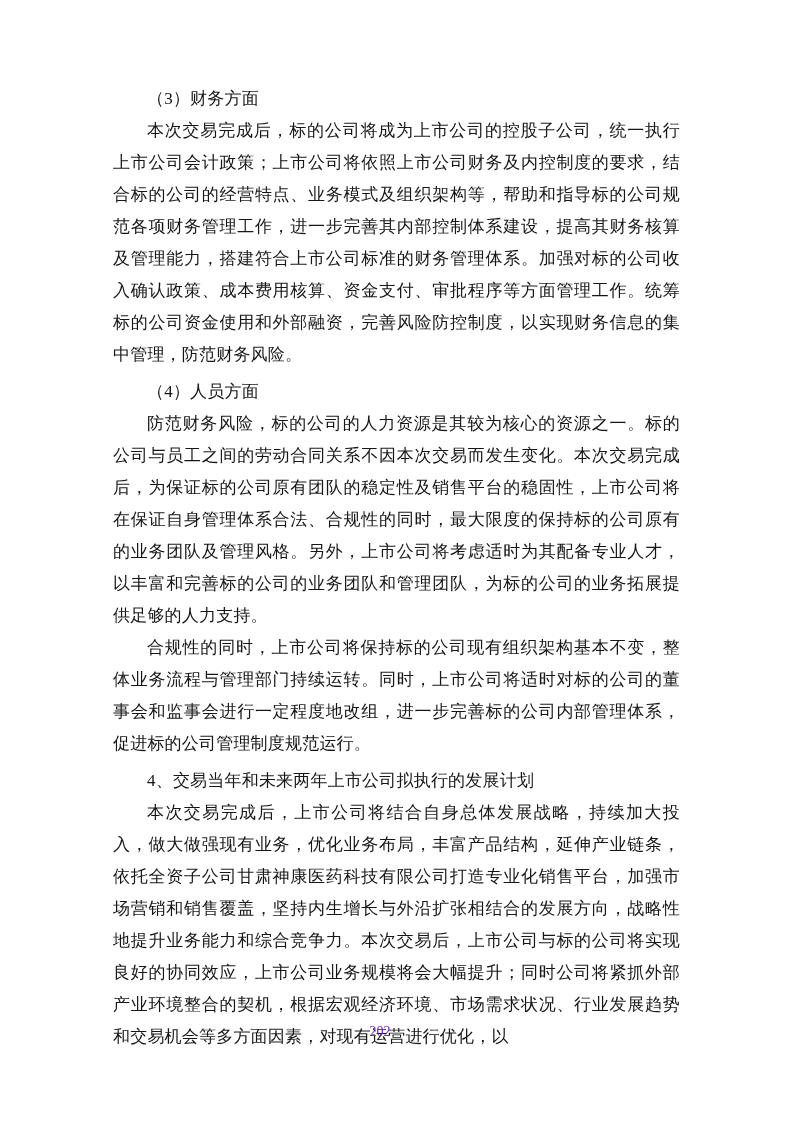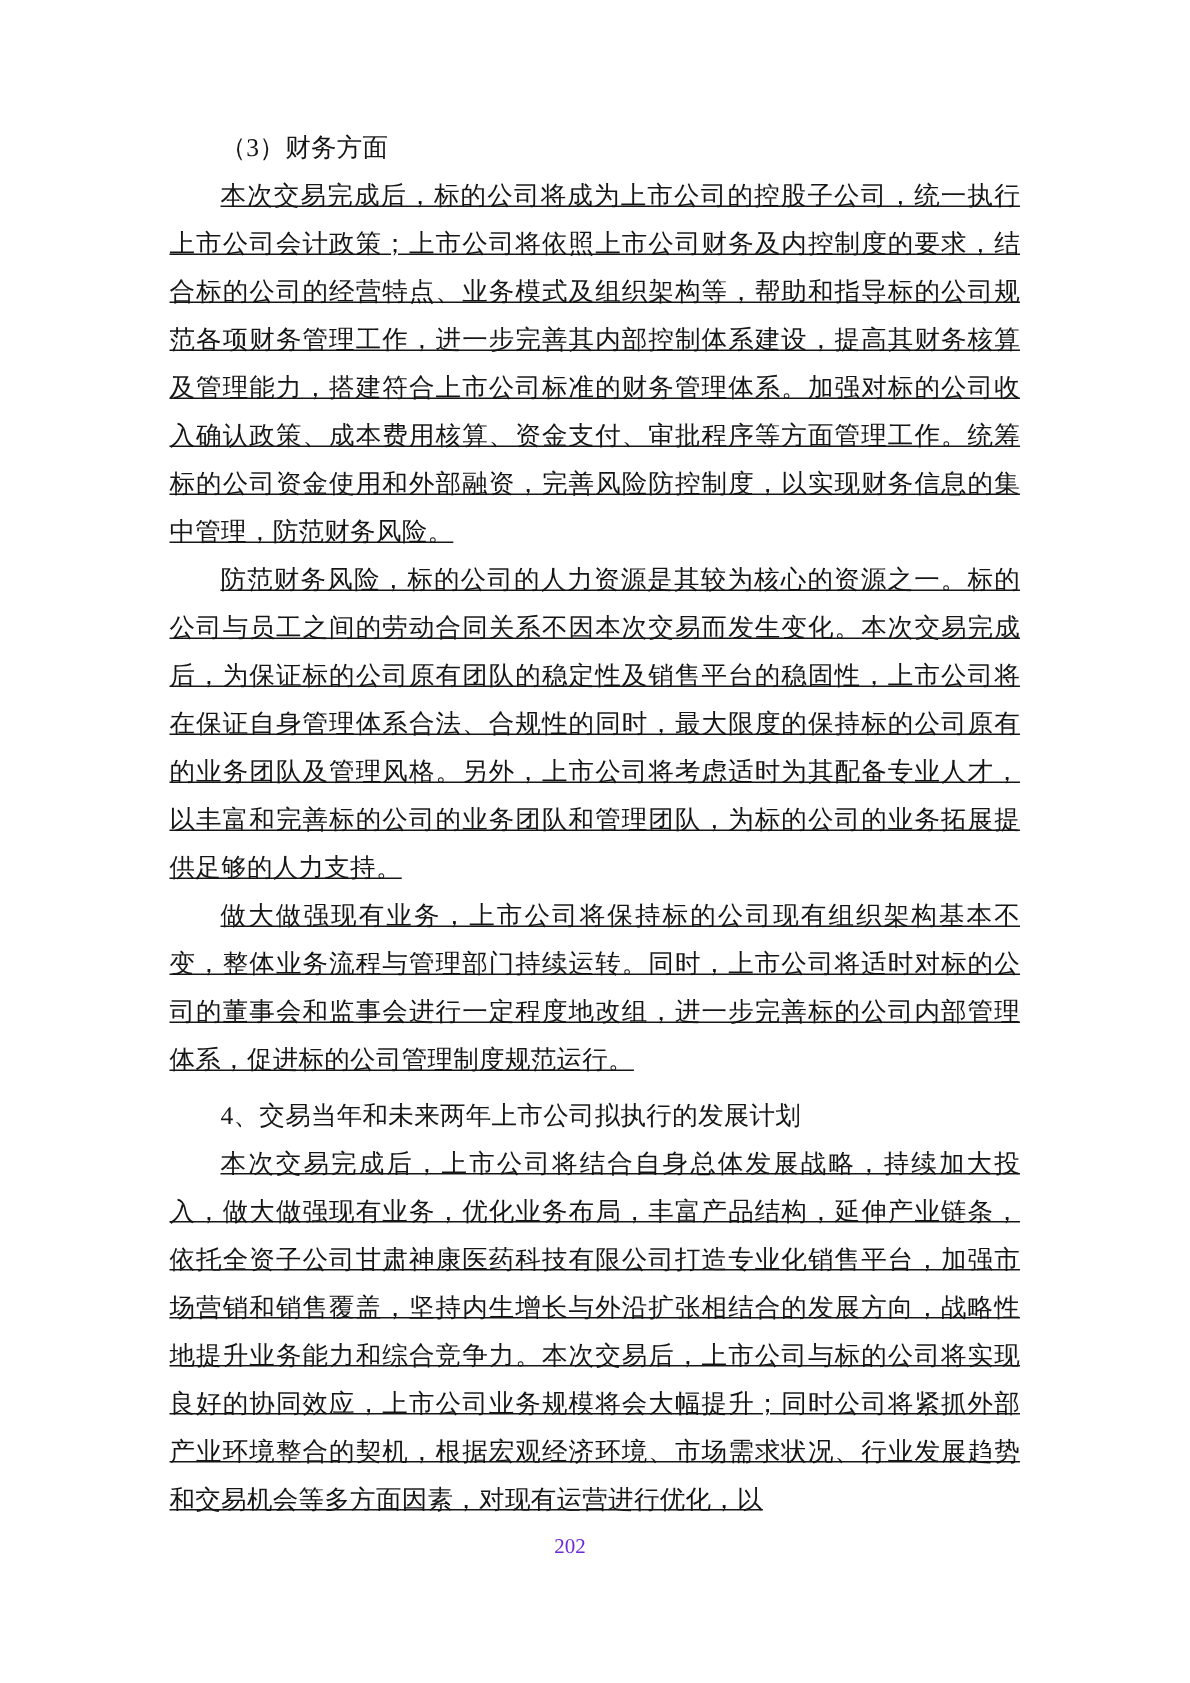--- a/index.html
+++ b/index.html
@@ -27,21 +27,20 @@
     font-size: 17px;
     line-height: 32px;
     letter-spacing: 0.2px;
     text-indent: 2em;
     overflow-wrap: break-word;
   }
   .document-body p.paragraph {
     text-align: justify;
     text-align-last: left;
     text-justify: inter-ideograph;
-    text-decoration: underline;
   }
   .document-body p.heading {
     text-align: left;
     margin-top: 5px;
   }
   .document-body p.heading:first-child {
     margin-top: 0;
   }
   .page-number {
     position: absolute;
@@ -54,19 +53,20 @@
     color: #6d28d9;
   }
 </style>
 </head>
 <body>
 
 <div class="page">
   <main class="document-body">
       <p class="heading">（3）财务方面</p>
       <p class="paragraph">本次交易完成后，标的公司将成为上市公司的控股子公司，统一执行上市公司会计政策；上市公司将依照上市公司财务及内控制度的要求，结合标的公司的经营特点、业务模式及组织架构等，帮助和指导标的公司规范各项财务管理工作，进一步完善其内部控制体系建设，提高其财务核算及管理能力，搭建符合上市公司标准的财务管理体系。加强对标的公司收入确认政策、成本费用核算、资金支付、审批程序等方面管理工作。统筹标的公司资金使用和外部融资，完善风险防控制度，以实现财务信息的集中管理，防范财务风险。</p>
+      <p class="heading">（4）人员方面</p>
       <p class="paragraph">防范财务风险，标的公司的人力资源是其较为核心的资源之一。标的公司与员工之间的劳动合同关系不因本次交易而发生变化。本次交易完成后，为保证标的公司原有团队的稳定性及销售平台的稳固性，上市公司将在保证自身管理体系合法、合规性的同时，最大限度的保持标的公司原有的业务团队及管理风格。另外，上市公司将考虑适时为其配备专业人才，以丰富和完善标的公司的业务团队和管理团队，为标的公司的业务拓展提供足够的人力支持。</p>
-      <p class="paragraph">做大做强现有业务，上市公司将保持标的公司现有组织架构基本不变，整体业务流程与管理部门持续运转。同时，上市公司将适时对标的公司的董事会和监事会进行一定程度地改组，进一步完善标的公司内部管理体系，促进标的公司管理制度规范运行。</p>
+      <p class="paragraph">合规性的同时，上市公司将保持标的公司现有组织架构基本不变，整体业务流程与管理部门持续运转。同时，上市公司将适时对标的公司的董事会和监事会进行一定程度地改组，进一步完善标的公司内部管理体系，促进标的公司管理制度规范运行。</p>
       <p class="heading">4、交易当年和未来两年上市公司拟执行的发展计划</p>
       <p class="paragraph">本次交易完成后，上市公司将结合自身总体发展战略，持续加大投入，做大做强现有业务，优化业务布局，丰富产品结构，延伸产业链条，依托全资子公司甘肃神康医药科技有限公司打造专业化销售平台，加强市场营销和销售覆盖，坚持内生增长与外沿扩张相结合的发展方向，战略性地提升业务能力和综合竞争力。本次交易后，上市公司与标的公司将实现良好的协同效应，上市公司业务规模将会大幅提升；同时公司将紧抓外部产业环境整合的契机，根据宏观经济环境、市场需求状况、行业发展趋势和交易机会等多方面因素，对现有运营进行优化，以</p>
     </main>
   <div class="page-number">202</div>
 </div>
 
 </body></html>

